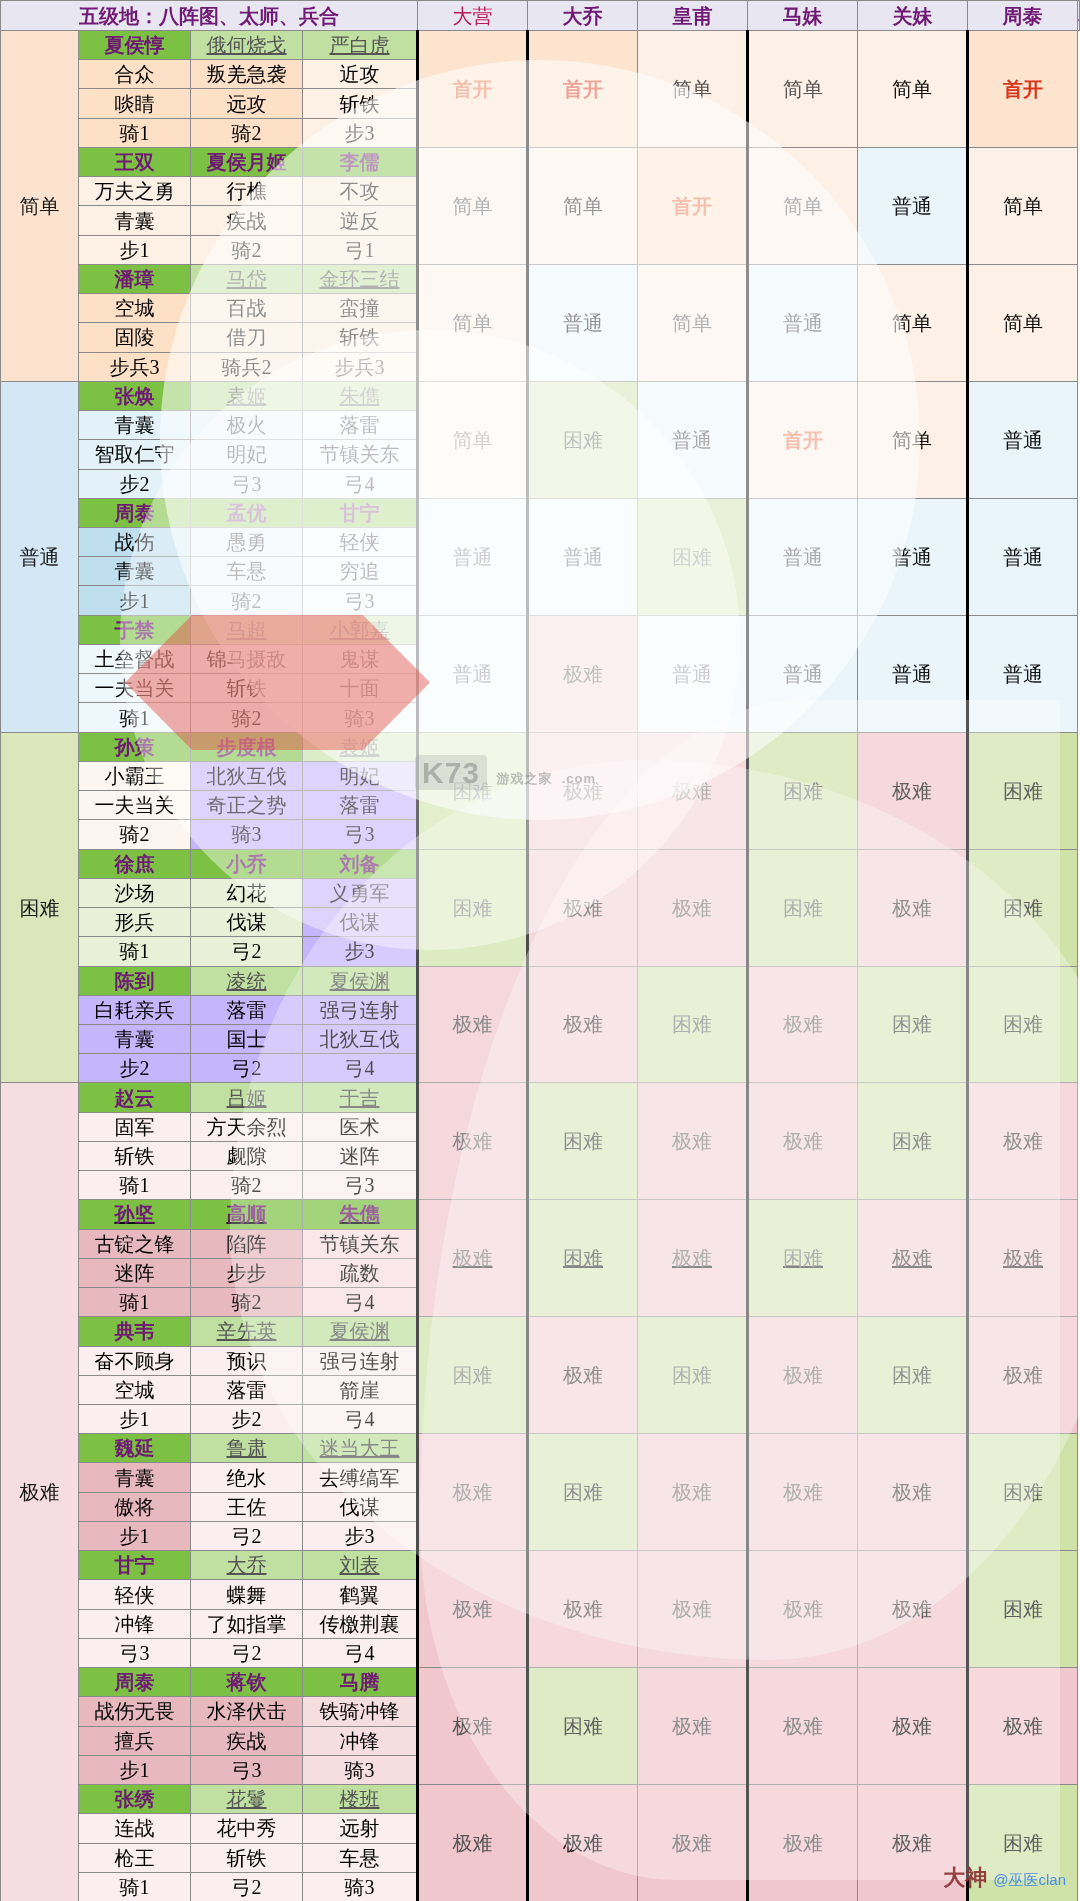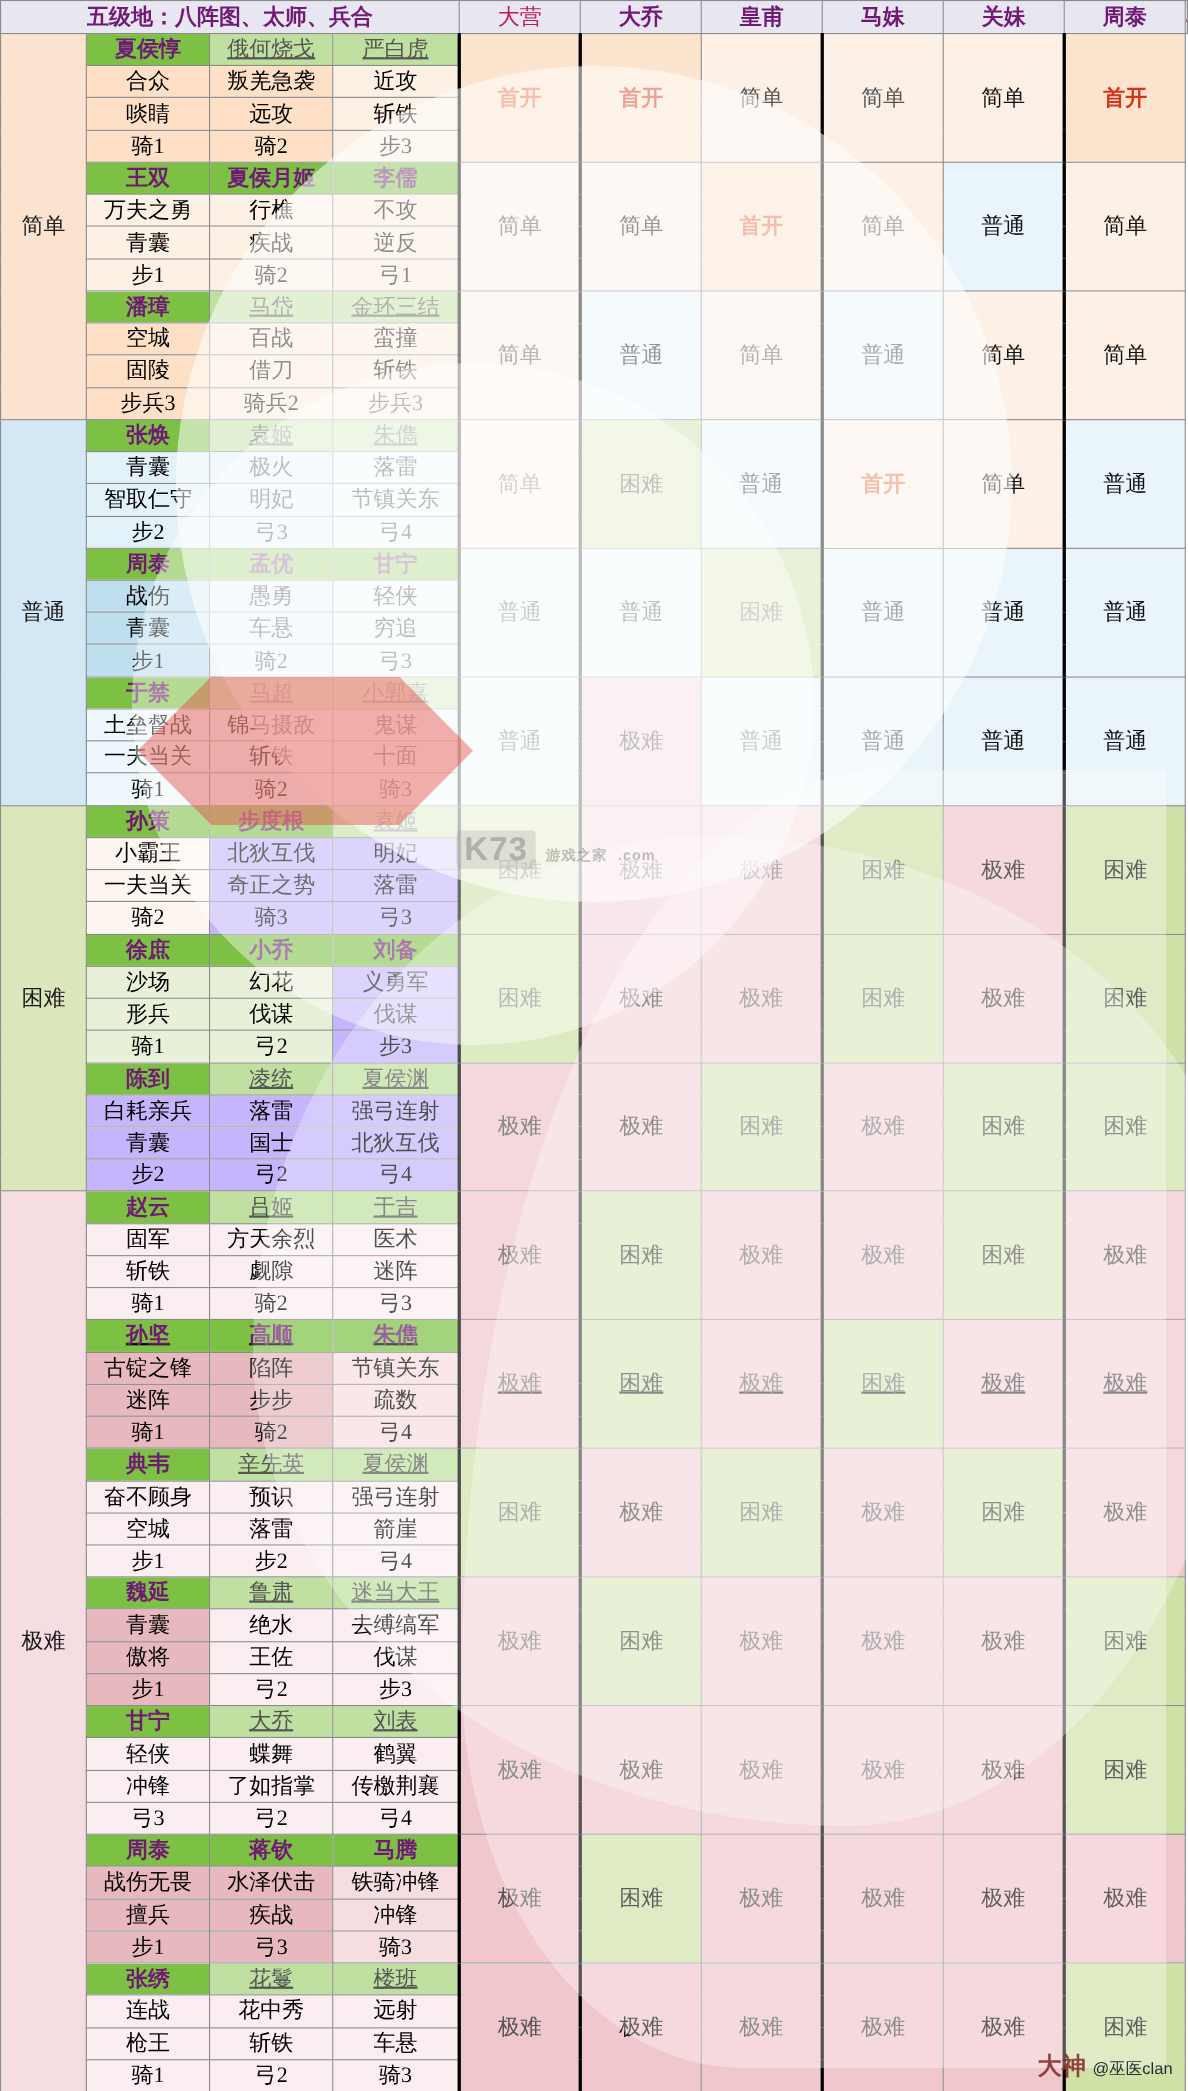--- a/index.html
+++ b/index.html
@@ -23,21 +23,21 @@
           clip-path:polygon(22% 0,78% 0,100% 50%,78% 100%,22% 100%,0 50%);}
   .wm-swoosh{position:absolute;left:420px;top:700px;width:640px;height:1180px;
           background:rgba(255,255,255,.33);
           border-radius:60% 0 0 40%/70% 0 0 30%;}
   .wm-k73{position:absolute;left:415px;top:756px;font-size:30px;font-weight:bold;
           color:rgba(120,120,120,.45);font-family:"Liberation Sans",sans-serif;letter-spacing:1px;}
   .wm-k73 .k73box{background:rgba(150,150,150,.25);padding:1px 7px;border-radius:4px;}
   .wm-k73 .sub{font-size:13px;}
   .wm-dashen{position:absolute;right:14px;bottom:8px;font-size:22px;font-weight:bold;
           color:#8a3030;font-family:"Liberation Sans",sans-serif;opacity:.9;}
-  .wm-dashen .at{font-size:15px;color:#0f172a;font-weight:normal;}
+  .wm-dashen .at{font-size:15px;color:#3b82f6;font-weight:normal;}
 
   
   table.main{border-collapse:collapse;width:1080px;table-layout:fixed;position:relative;z-index:1;}
   table.main td,table.main th{
     border:1px solid #8a8a8a;
     text-align:center;vertical-align:middle;
     font-size:20px;line-height:1;
     padding:0;white-space:nowrap;overflow:hidden;
   }
   

